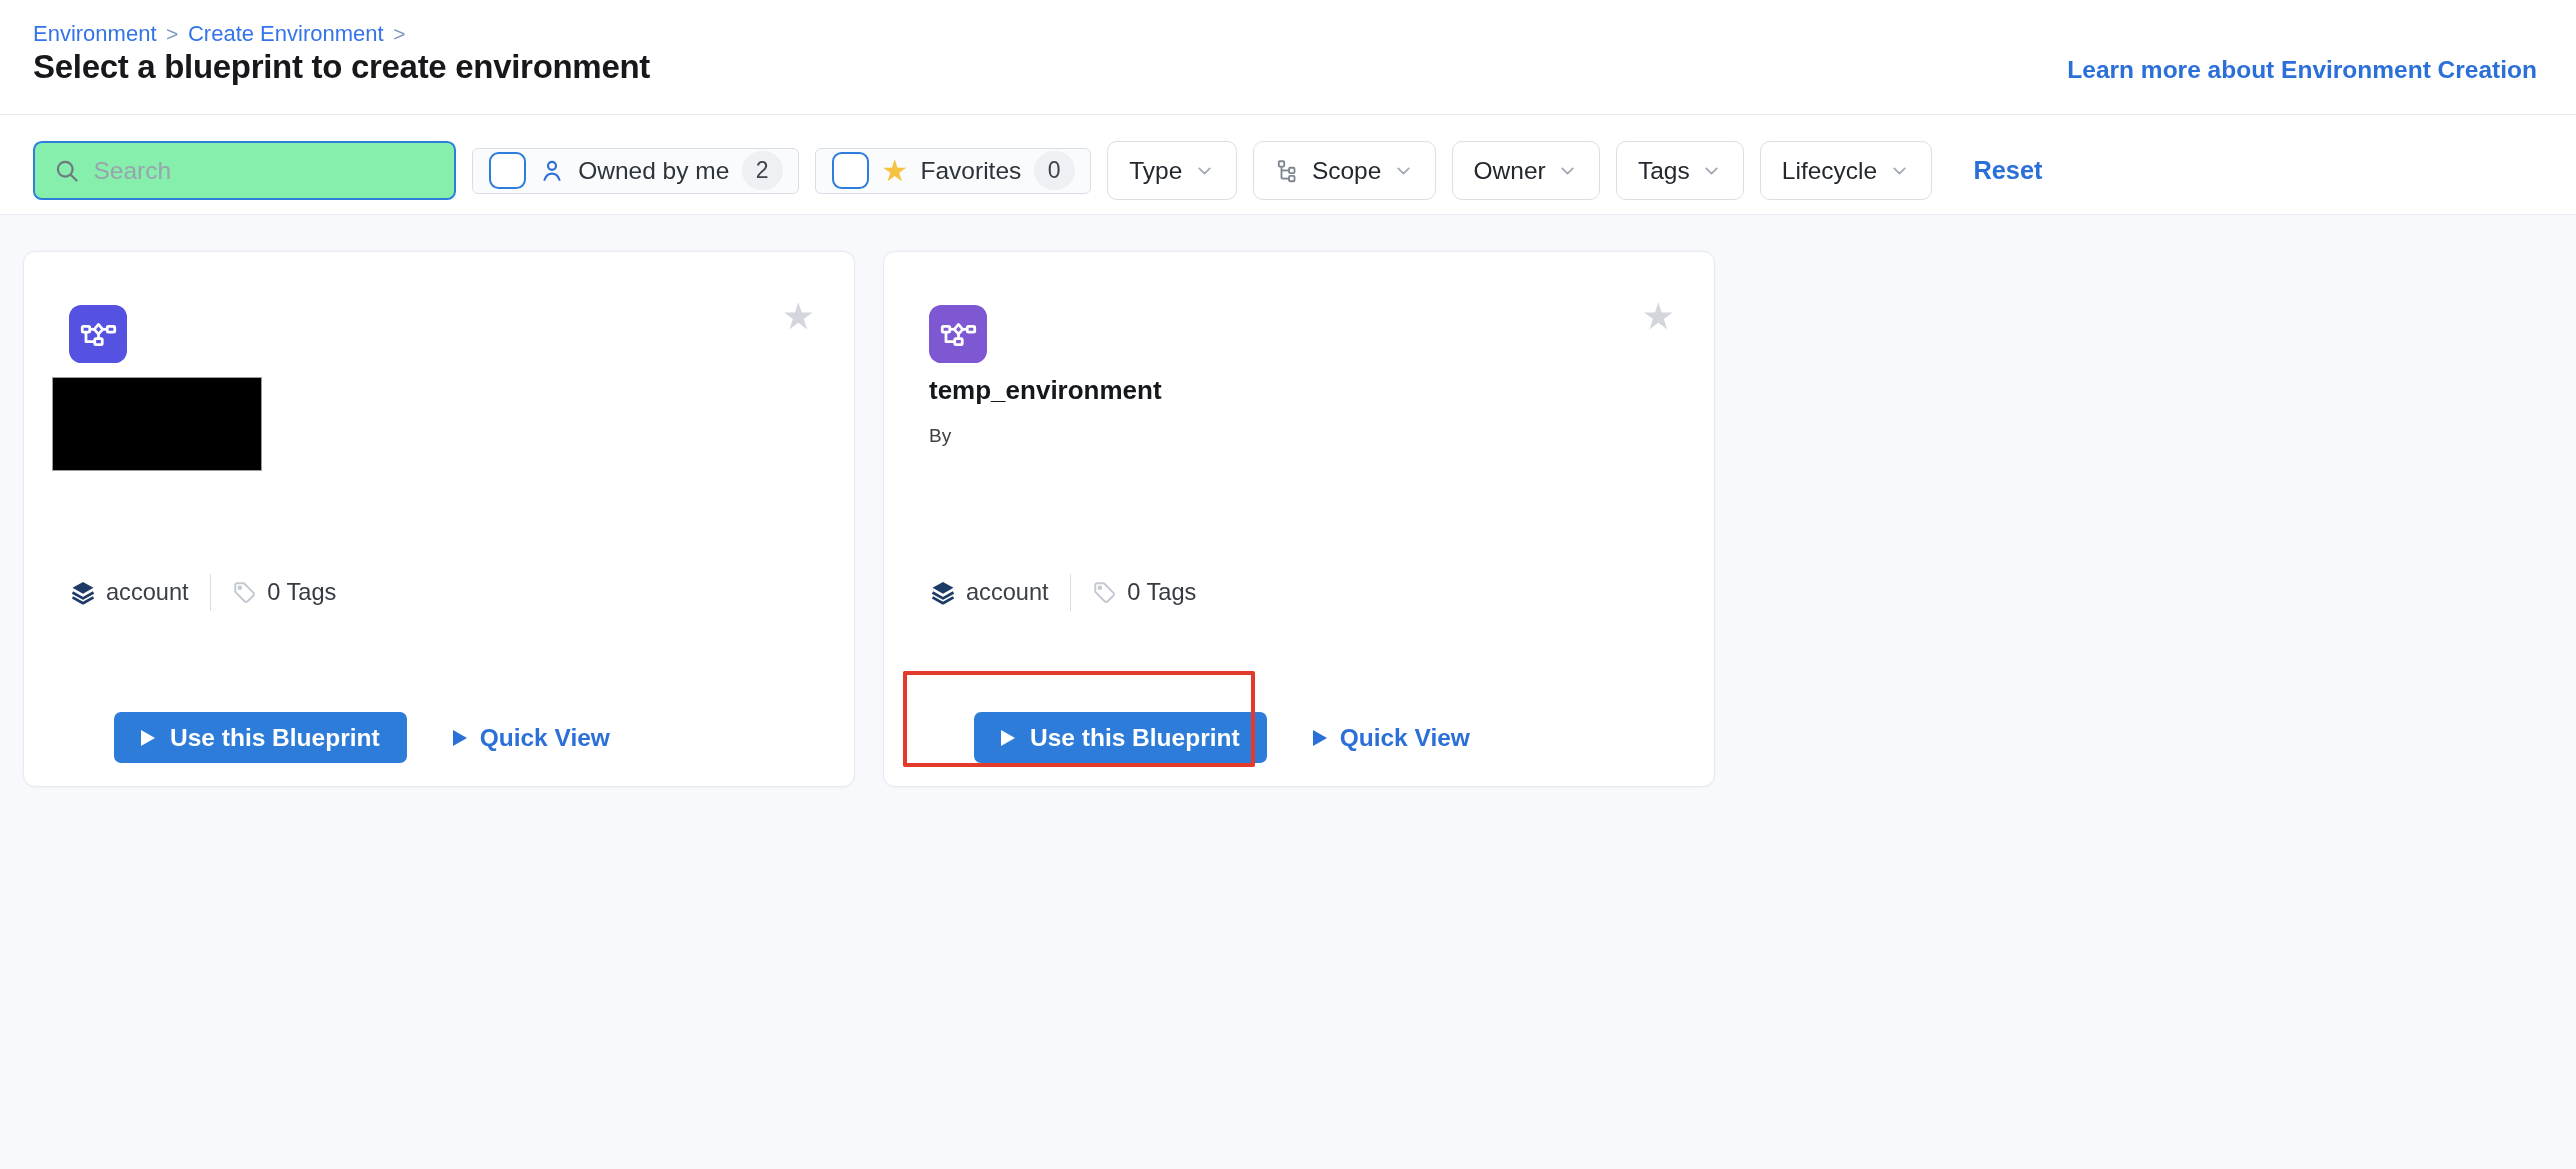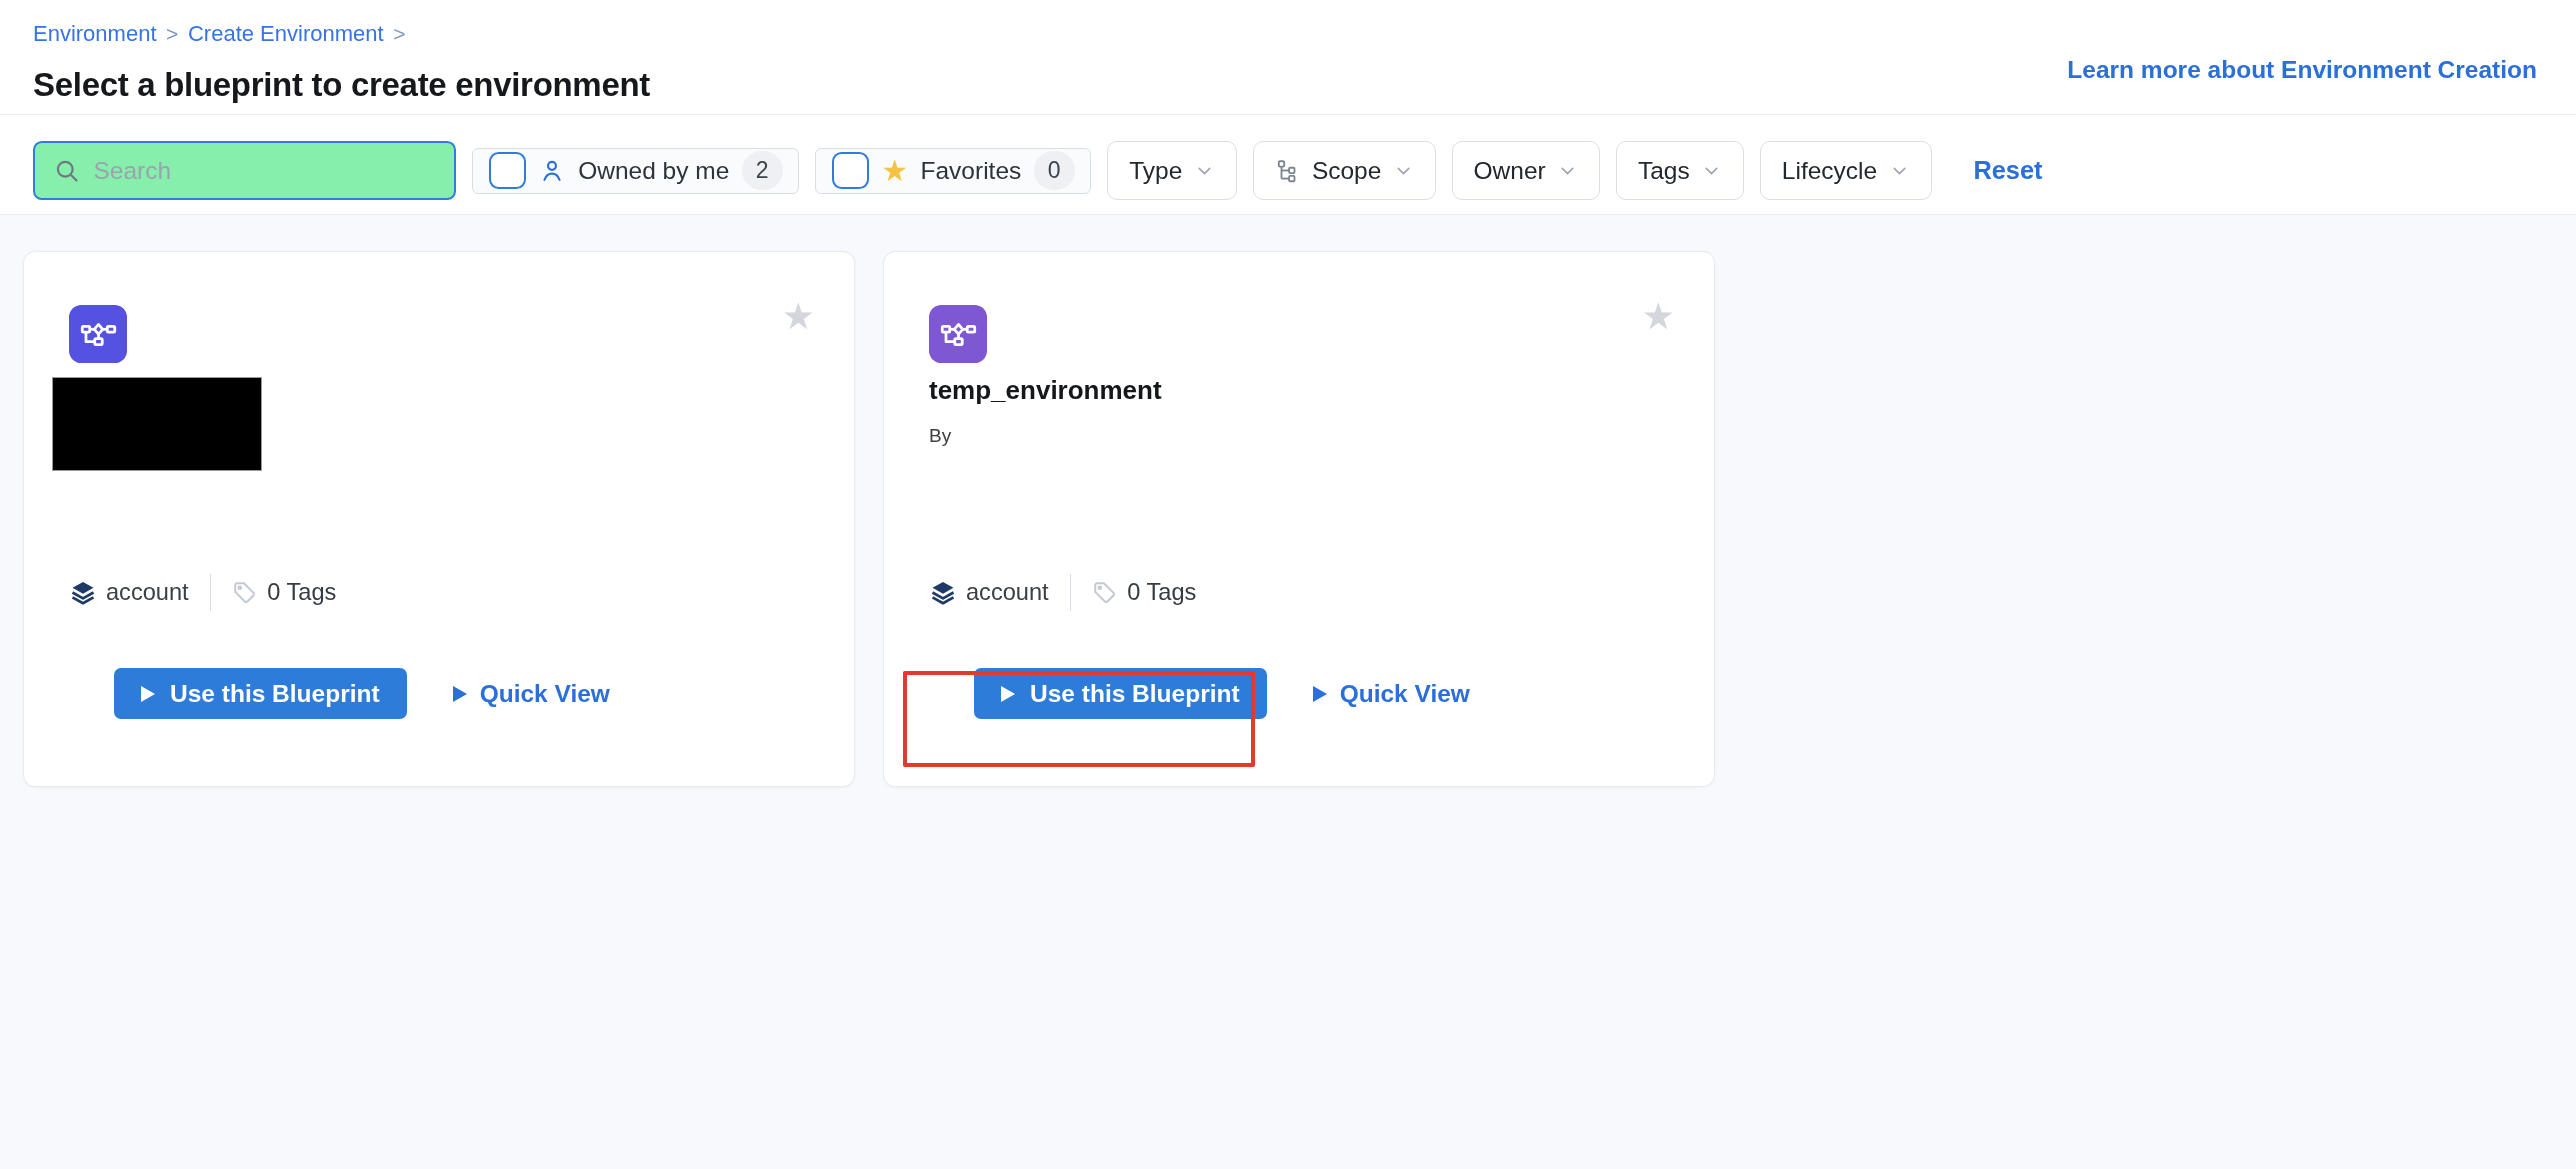--- a/index.html
+++ b/index.html
@@ -4,21 +4,21 @@
 <style>
   * { margin:0; padding:0; box-sizing:border-box; }
   html,body { width:2576px; height:1170px; overflow:hidden; }
   body { font-family:"Liberation Sans", sans-serif; background:#ffffff; color:#16181b; }
 
   
   .header { position:relative; height:115px; padding:21px 39px 0 33px; background:#fff; border-bottom:1.8px solid #e7eaef; }
   .breadcrumb { display:flex; align-items:center; gap:9.6px; font-size:22px; color:#3573e8; }
   .breadcrumb a { color:#3573e8; text-decoration:none; cursor:pointer; }
   .breadcrumb .sep { color:#7b96bf; font-size:21px; }
-  .page-title { margin-top:19px; font-size:33px; font-weight:700; color:#16181b; letter-spacing:-0.3px; }
+  .page-title { margin-top:1px; font-size:33px; font-weight:700; color:#16181b; letter-spacing:-0.3px; }
   .learn-more { position:absolute; right:39px; top:56px; font-size:24.5px; font-weight:700; color:#2b6fd8; text-decoration:none; cursor:pointer; }
 
   
   .filter-bar { display:flex; align-items:center; gap:15.8px; padding:26px 39px 14px 33px; background:#fff; }
   .search-box { width:423px; height:59px; flex:none; border:2.6px solid #2e7fdb; border-radius:8.8px; background:#86efac; display:flex; align-items:center; padding:0 17.5px; }
   .search-box input { flex:1; margin-left:13px; border:none; outline:none; background:transparent; font-size:24.5px; color:#333a42; font-family:"Liberation Sans", sans-serif; }
   .search-box input::placeholder { color:#9aa4ae; }
   .chip { height:46px; flex:none; display:inline-flex; align-items:center; gap:12.3px; padding:0 15.8px; border:1.8px solid #d9dee6; border-radius:6px; background:#fafbfd; cursor:pointer; }
   .checkbox { width:37px; height:37px; flex:none; border:2.6px solid #2e7cdb; border-radius:9.6px; background:#fff; }
   .chip-label { font-size:24.5px; color:#2c333b; white-space:nowrap; }
@@ -34,21 +34,21 @@
   .card-icon--indigo { background:#5551e1; }
   .card-icon--violet { background:#7e57d2; }
   .card-star { position:absolute; right:39px; top:46px; font-size:37px; line-height:1; color:#d3d6dc; cursor:pointer; user-select:none; }
   .redaction-box { position:absolute; left:28px; top:125px; width:210px; height:94px; background:#000; border:1.8px solid #979ca1; }
   .card-title { position:absolute; left:45px; top:123px; font-size:26px; font-weight:700; color:#15181b; }
   .card-by { position:absolute; left:45px; top:173px; font-size:19px; color:#404040; }
   .card-meta { position:absolute; left:45px; top:322px; display:flex; align-items:center; }
   .meta-label { margin-left:9px; font-size:23.6px; color:#3a4046; }
   .meta-divider { width:1.8px; height:37px; background:#d9dde3; margin:0 21px; }
   .tags-label { margin-left:8.8px; font-size:23.6px; color:#343a41; }
-  .card-actions { position:absolute; left:44px; top:416px; display:flex; align-items:center;padding-left:46px; }
+  .card-actions { position:absolute; left:44px; top:460px; display:flex; align-items:center;padding-left:46px; }
   .use-btn { height:51px; display:inline-flex; align-items:center; gap:15px; padding:0 27px; background:#2e7cd9; border:none; border-radius:7px; color:#fff; font-size:24.5px; font-weight:700; font-family:"Liberation Sans", sans-serif; cursor:pointer; white-space:nowrap; }
   .tri { width:0; height:0; border-top:8.8px solid transparent; border-bottom:8.8px solid transparent; border-left:14px solid #fff; }
   .quick-view { margin-left:46px; display:inline-flex; align-items:center; gap:13px; font-size:24.5px; font-weight:700; color:#2b6fd8; text-decoration:none; cursor:pointer; white-space:nowrap; }
   .quick-view .tri { border-left-color:#2b6fd8; }
   .red-annotation { position:absolute; left:19px; top:419px; width:352px; height:96px; border:4.4px solid #e33a2b; border-radius:1.8px; pointer-events:none; }
 
   .icon-svg { display:block; }
 </style>
 </head>
 <body>

